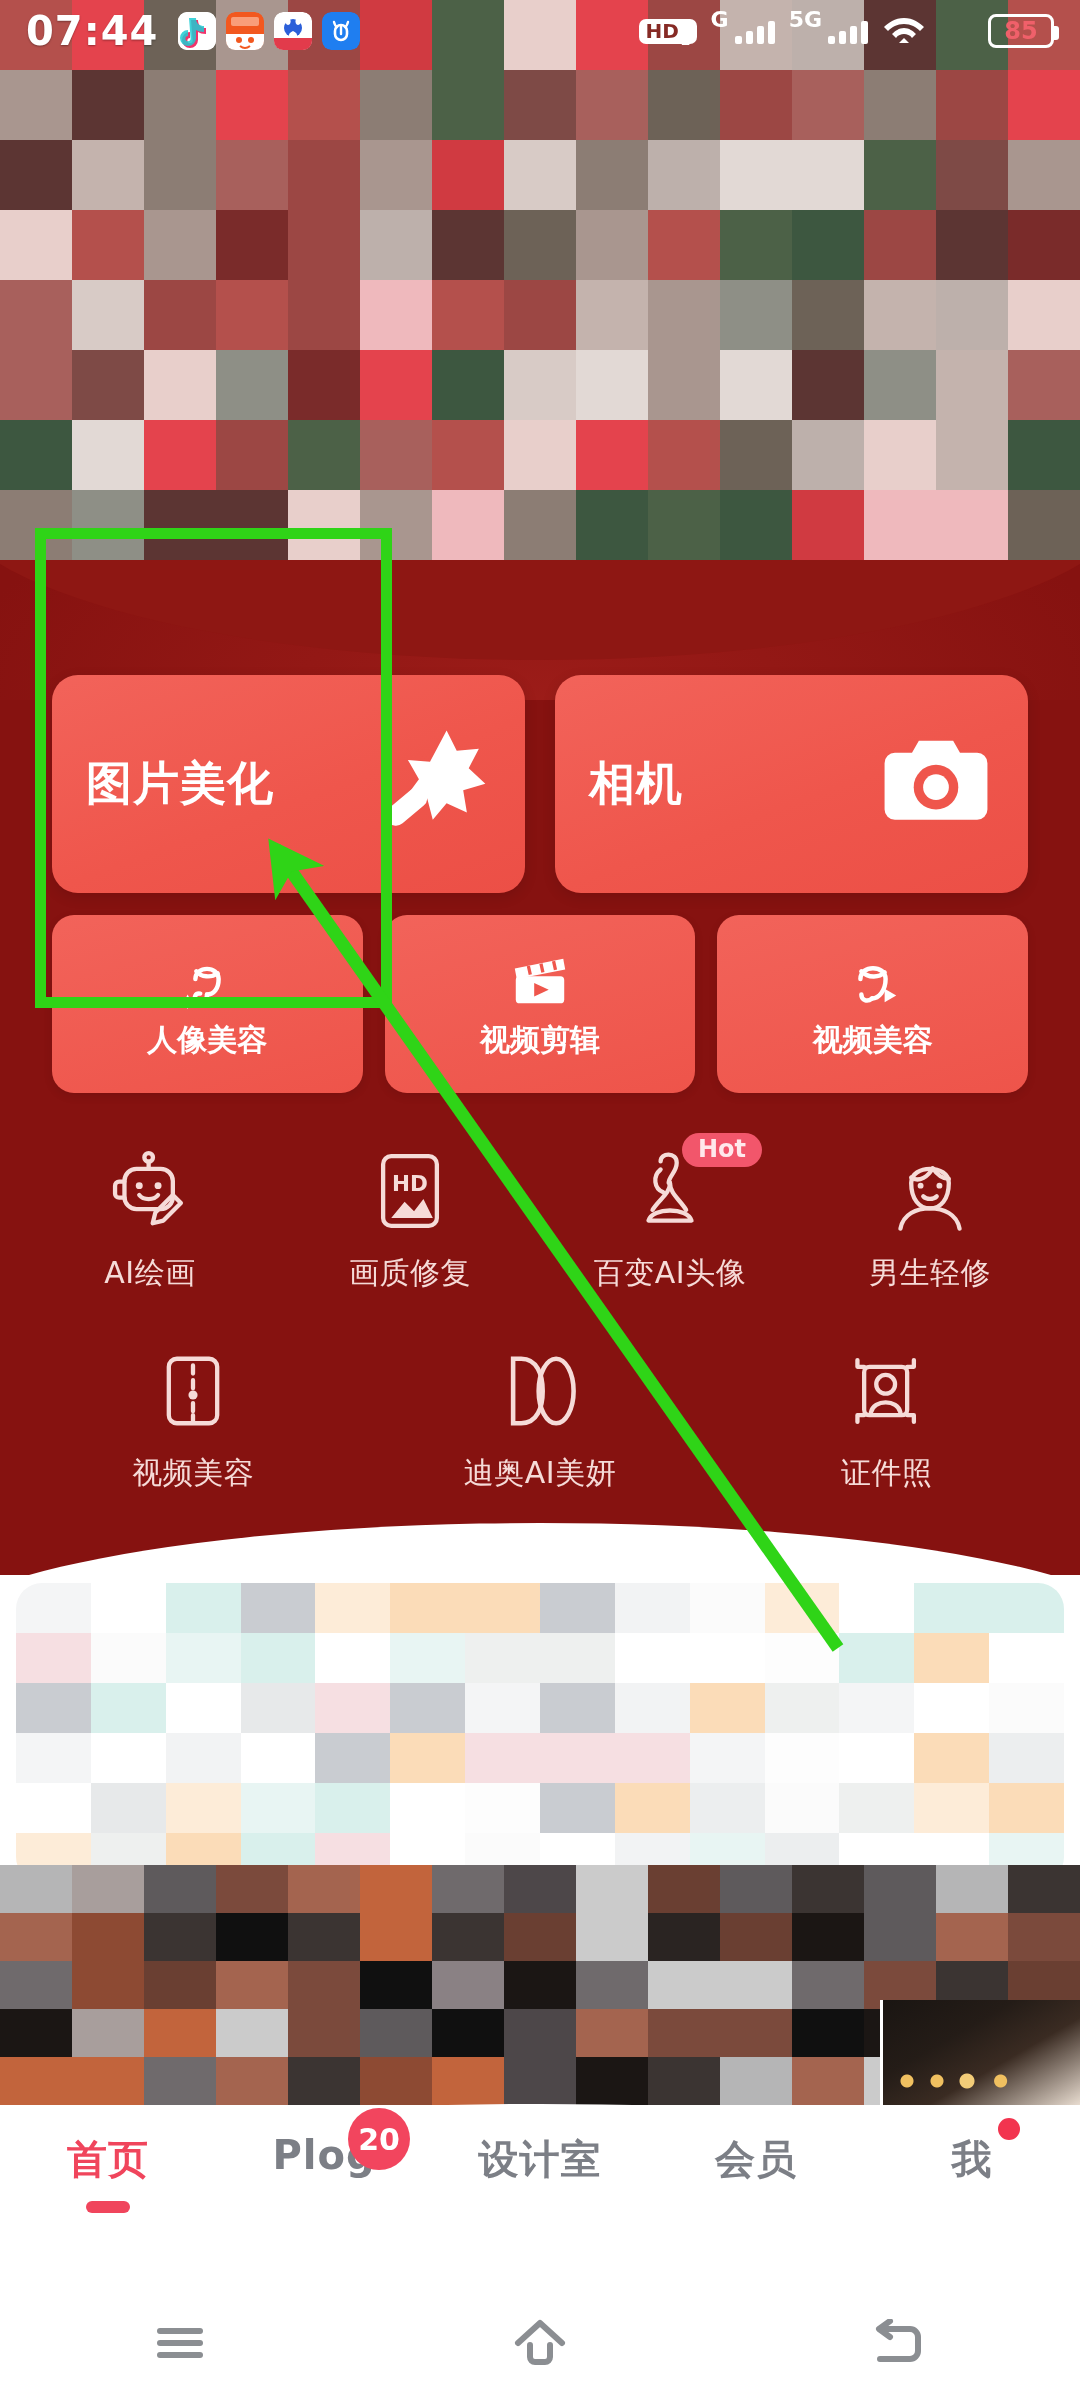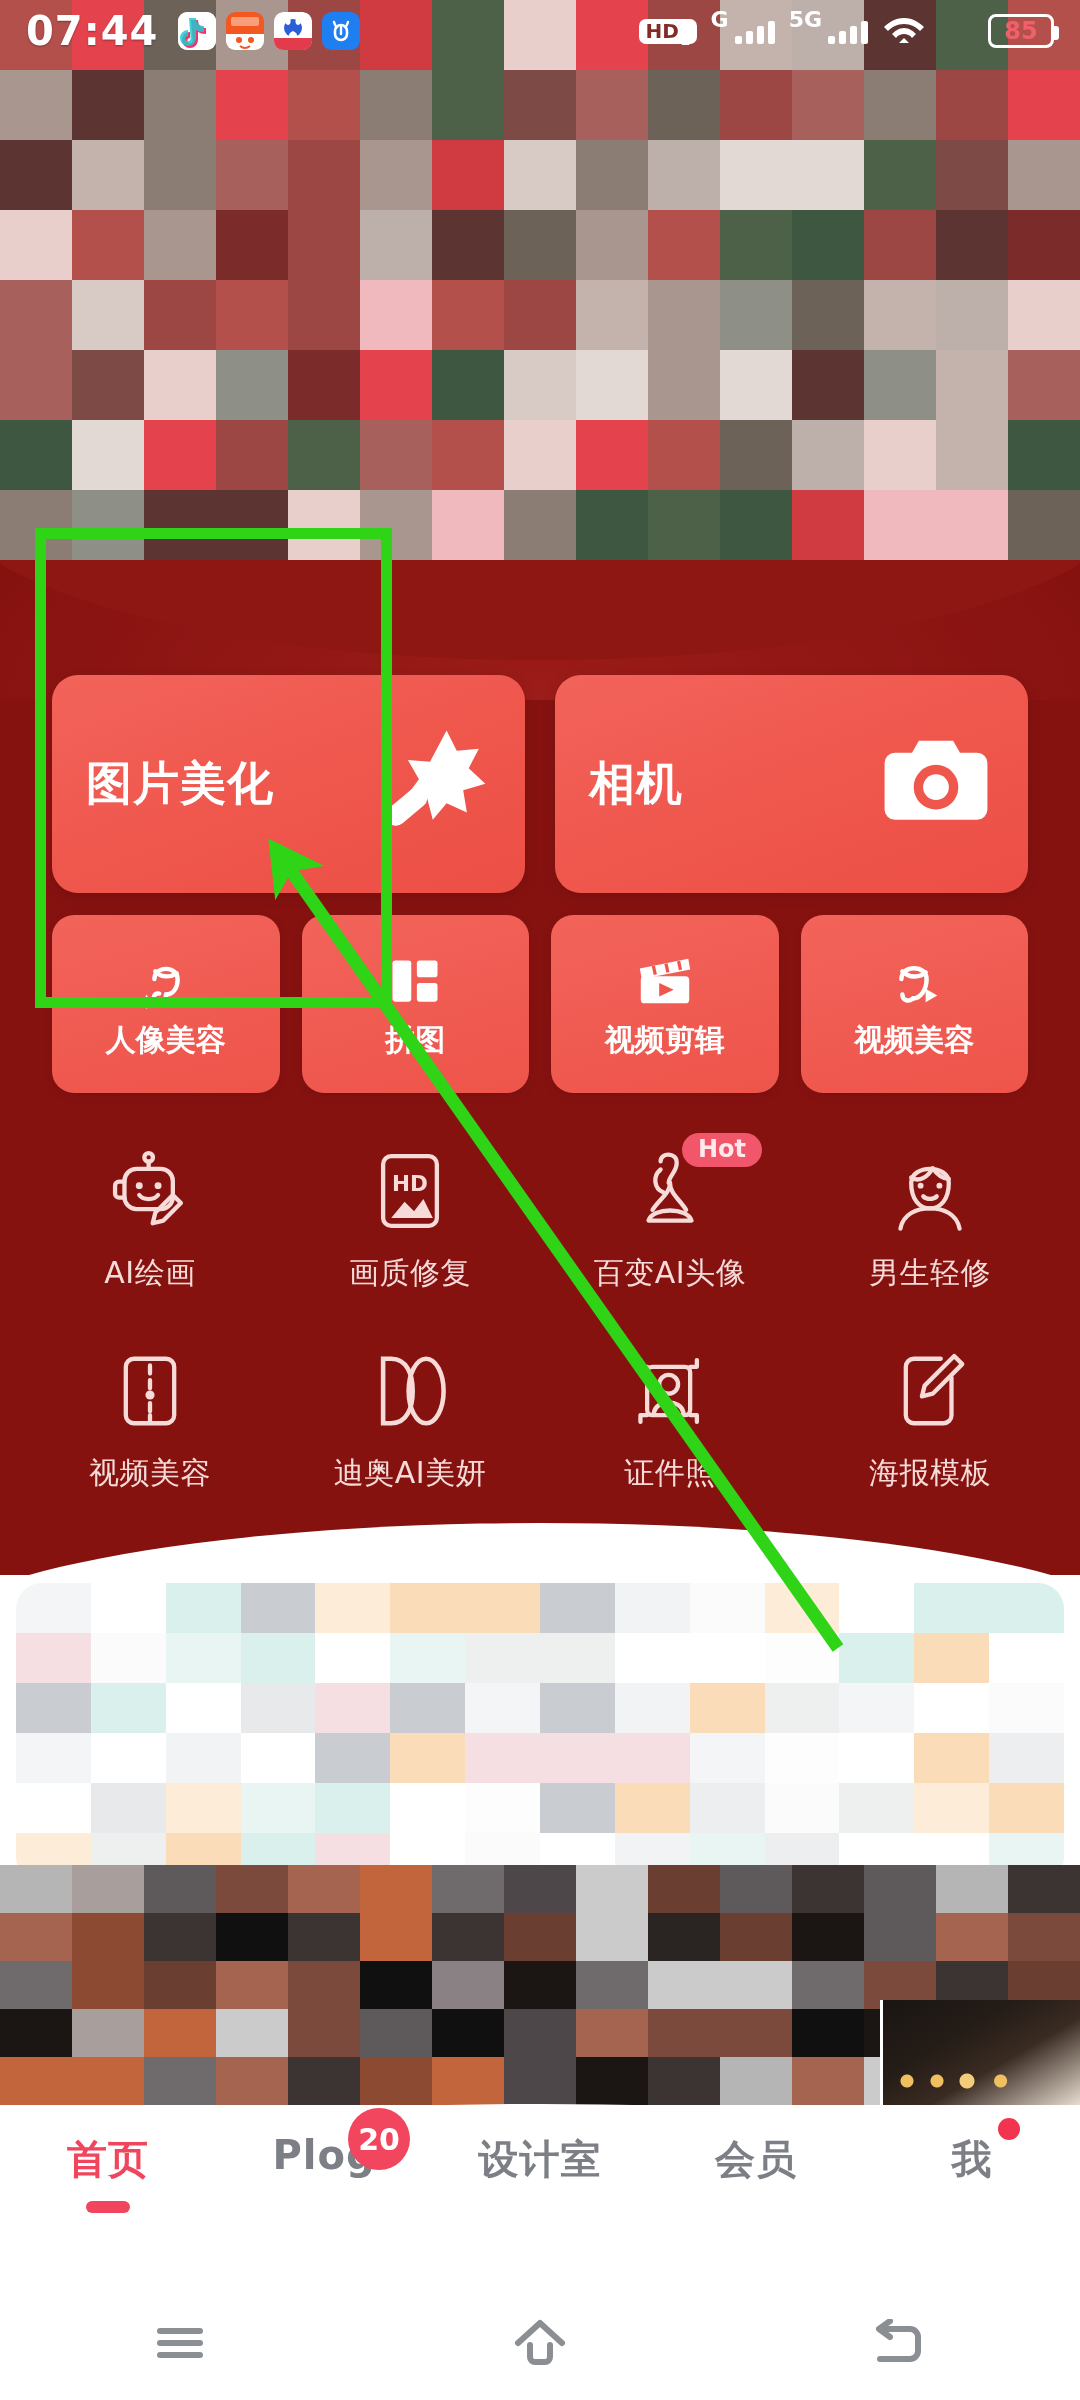--- a/index.html
+++ b/index.html
@@ -369,30 +369,20 @@
             <svg width="62" height="62" viewBox="0 0 64 64" fill="none" stroke="#fff" stroke-width="4.6" stroke-linecap="round" stroke-linejoin="round">
               <path d="M20 30 C20 16 44 16 44 30 C44 40 39 46 32 46"></path>
               <path d="M21 22 C26 28 36 29 43 24"></path>
               <path d="M32 46 C32 54 25 56 21 52 C18 49 20 44 25 45"></path>
               <path d="M12 46 l2.5 5 l5 2.5 l-5 2.5 l-2.5 5 l-2.5 -5 l-5 -2.5 l5 -2.5 z" fill="#fff" stroke="none"></path>
             </svg>
           </span>
           <span class="mc-label">人像美容</span>
         </div>
 
-        <div class="medcard">
-          <span class="mc-icon">
-            <svg width="60" height="60" viewBox="0 0 64 64">
-              <rect x="8" y="10" width="20" height="44" rx="3" fill="#fff"></rect>
-              <rect x="34" y="10" width="22" height="18" rx="3" fill="#fff"></rect>
-              <rect x="34" y="34" width="22" height="20" rx="3" fill="#fff"></rect>
-            </svg>
-          </span>
-          <span class="mc-label">拼图</span>
-        </div>
 
         <div class="medcard">
           <span class="mc-icon">
             <svg width="62" height="58" viewBox="0 0 64 58">
               <path d="M6 16 L56 6 L58 17 L8 27 Z" fill="#fff"></path>
               <path d="M20 13.5 l2 9 M33 11 l2 9 M46 8.5 l2 9" stroke="#ef564c" stroke-width="3.4"></path>
               <rect x="7" y="24" width="50" height="28" rx="4" fill="#fff"></rect>
               <path d="M26 31 L41 38 L26 45 Z" fill="#ef564c"></path>
             </svg>
           </span>
@@ -502,29 +492,20 @@
               <svg width="84" height="86" viewBox="0 0 58 64" fill="none" stroke="#f6dbd8" stroke-width="3.2" stroke-linecap="round" stroke-linejoin="round">
                 <path d="M12 14 h-5 v-5 M12 50 h-5 v5 M44 14 h5 v-5 M44 50 h5 v5"></path>
                 <rect x="12" y="14" width="32" height="36" rx="4"></rect>
                 <circle cx="28" cy="27" r="7"></circle>
                 <path d="M17 48 C19 38 37 38 39 48"></path>
               </svg>
             </span>
             <span class="ic-label">证件照</span>
           </div>
 
-          <div class="icon-cell">
-            <span class="ic-glyph">
-              <svg width="78" height="86" viewBox="0 0 52 64" fill="none" stroke="#f6dbd8" stroke-width="3.2" stroke-linecap="round" stroke-linejoin="round">
-                <path d="M42 22 v28 a6 6 0 0 1 -6 6 h-22 a6 6 0 0 1 -6 -6 v-36 a6 6 0 0 1 6 -6 h20"></path>
-                <path d="M44 6 l6 6 L28 34 l-8 2 l2 -8 Z"></path>
-              </svg>
-            </span>
-            <span class="ic-label">海报模板</span>
-          </div>
 
         </div>
       </div>
 
       <div class="pager">
         <span class="dot active"></span>
         <span class="dot"></span>
       </div>
 
     </div>

